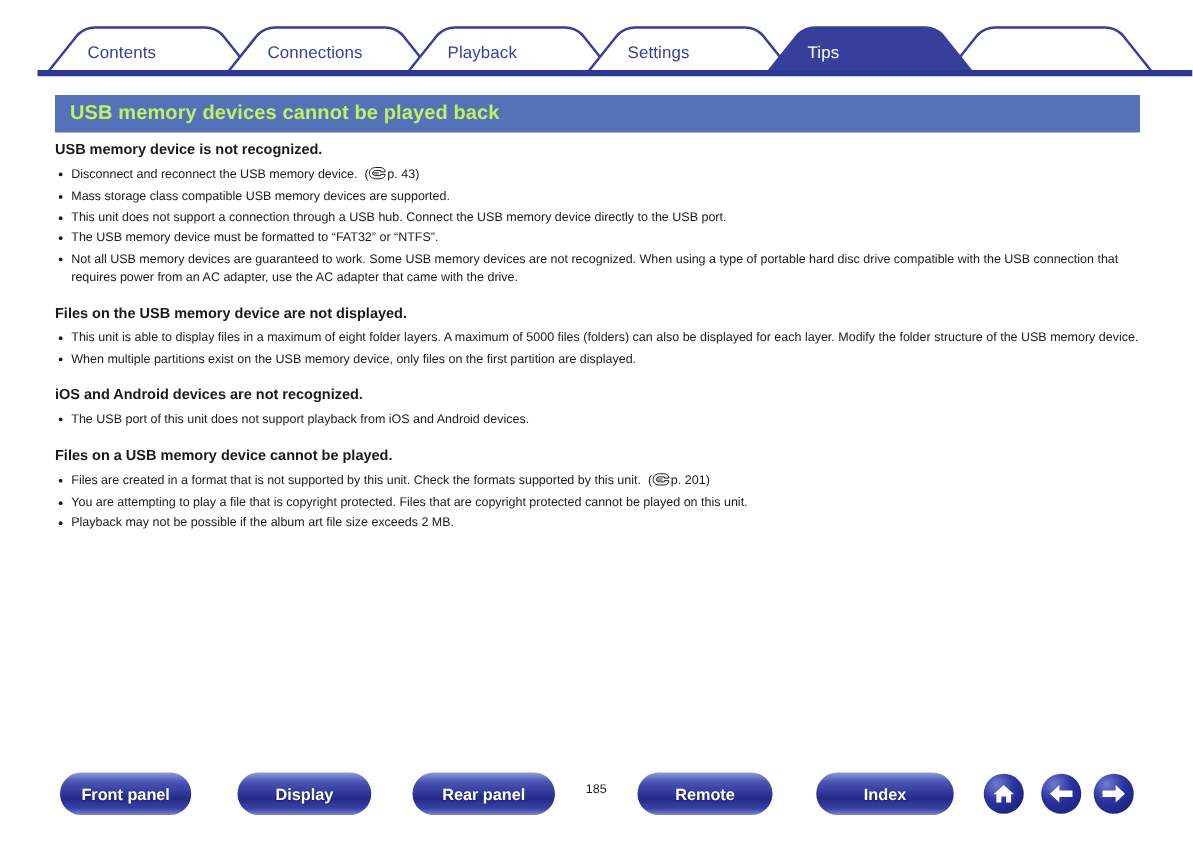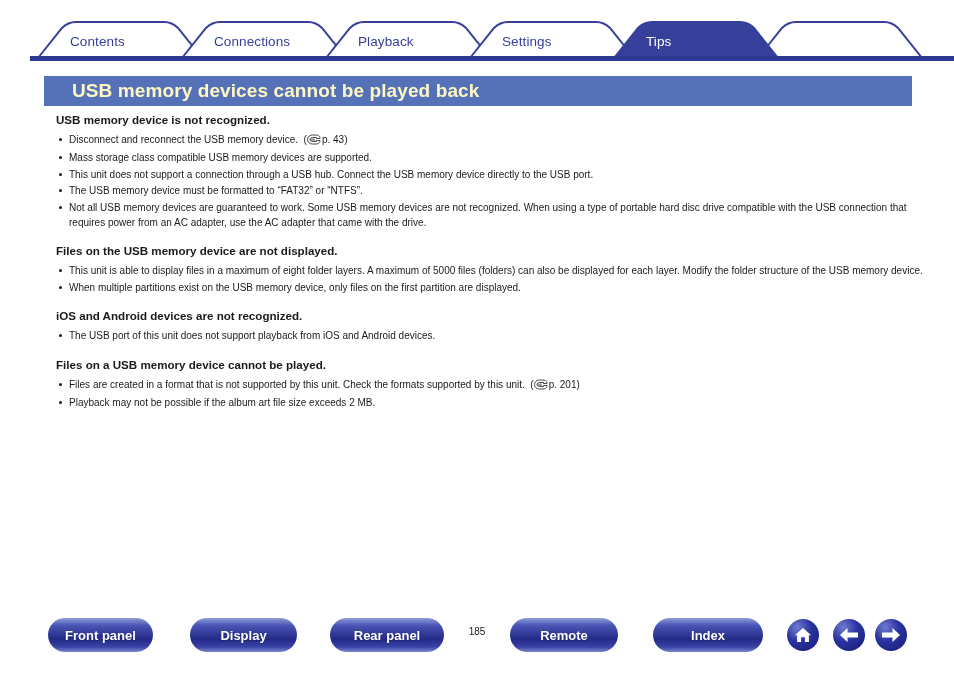--- a/index.html
+++ b/index.html
@@ -40,34 +40,33 @@
     position: absolute;
     left: 44px;
     top: 76px;
     width: 868px;
     height: 30px;
     background: #5571b8;
     display: flex;
     align-items: center;
   }
   #title-bar .title-text {
-    color: #fef9c3;
-    font-size: 19px;
+    color: #bef264;
+    font-size: 16px;
     font-weight: bold;
-    padding-left: 28px;
+    padding-left: 12px;
     letter-spacing: 0.1px;
   }
 
   
   #content {
     position: absolute;
     left: 44px;
     top: 112px;
     width: 868px;
-    margin-left: 12px;
   }
   .section { margin-bottom: 0; }
   .section-heading {
     font-size: 11.6px;
     font-weight: bold;
     color: #1a1a1a;
     margin: 0 0 5px 0;
     line-height: 15px;
   }
   .section + .section { margin-top: 13px; }
@@ -206,20 +205,21 @@
         <li><span>The USB port of this unit does not support playback from iOS and Android devices.</span></li>
       </ul>
     </div>
     <div class="section">
       <div class="section-heading">Files on a USB memory device cannot be played.</div>
       <ul class="bullets">
         <li><span>Files are created in a format that is not supported by this unit. Check the formats supported by this unit.</span><span class="ref">&nbsp; (<span class="hand-icon"><svg width="14" height="11" viewBox="0 0 28 22">
                 <path d="M1 11 C1 5 6 2 11 2 L18 2 C22 2 25 4 26 7 L26 9 L19 9 L19 7 L11 7 C8 7 6 9 6 11 C6 13 8 15 11 15 L19 15 L19 13 L26 13 L26 15 C25 18 22 20 18 20 L11 20 C6 20 1 17 1 11 Z" fill="none" stroke="#1a1a1a" stroke-width="1.6"></path>
                 <path d="M7 10.2 L16 10.2 M7 12.4 L16 12.4" stroke="#1a1a1a" stroke-width="1.1"></path>
               </svg></span><span>p. 201</span>)</span></li>
+        <li><span>You are attempting to play a file that is copyright protected. Files that are copyright protected cannot be played on this unit.</span></li>
         <li><span>Playback may not be possible if the album art file size exceeds 2 MB.</span></li>
       </ul>
     </div>
   </div>
 
 <div id="footer">
   <div class="pill" style="left:48px;  top:0;  width:105px;">Front panel</div>
   <div class="pill" style="left:190px; top:0;  width:107px;">Display</div>
   <div class="pill" style="left:330px; top:0;  width:114px;">Rear panel</div>
   <div class="page-number" style="left:455px; top:8px; width:44px;">185</div>

